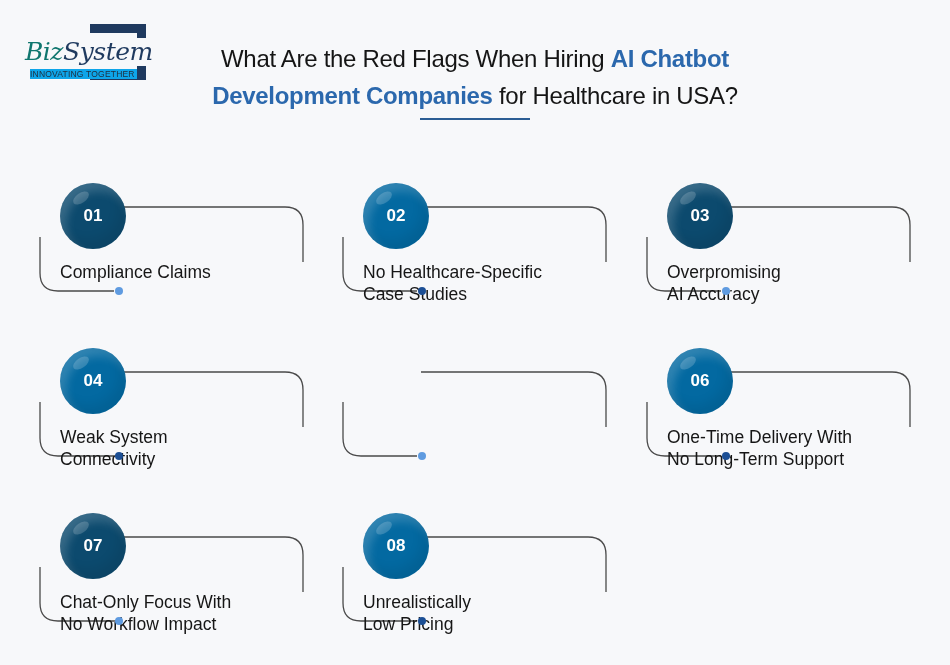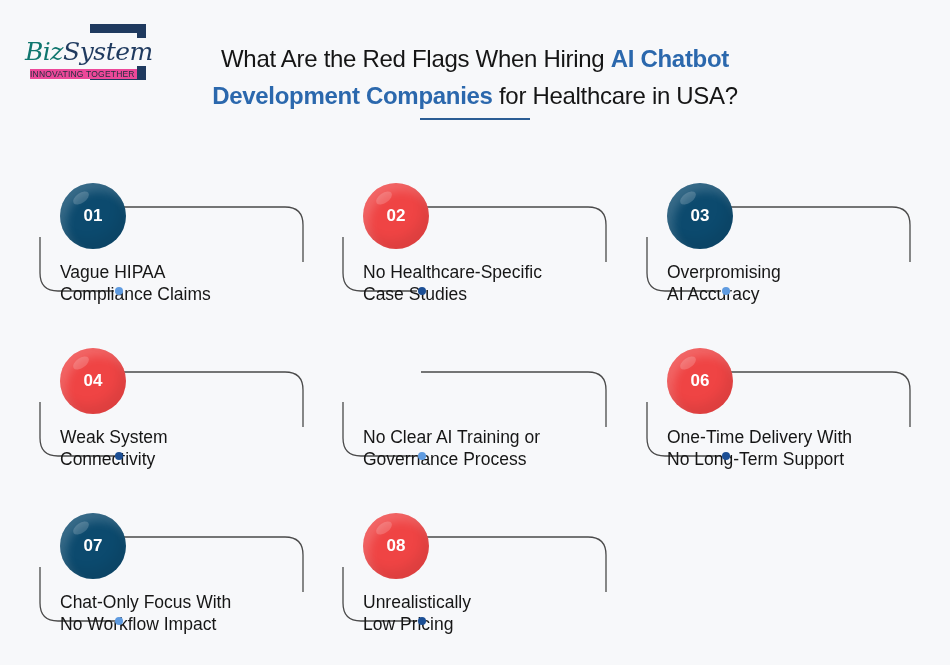--- a/index.html
+++ b/index.html
@@ -2,29 +2,29 @@
 <html><head>
 <meta charset="utf-8">
 <style>
   html, body { margin:0; padding:0; }
   body { width:950px; height:665px; background:#f7f8fa; position:relative; overflow:hidden; font-family:"Liberation Sans", "DejaVu Sans", sans-serif; }
   .logo { position:absolute; left:22px; top:24px; width:136px; height:58px; }
   .logo-box { position:absolute; left:68px; top:0; width:56px; height:56px; border:9px solid #1f3a5f; border-left-width:0; border-bottom-width:9px; box-sizing:border-box; background:transparent; }
   .logo-box::before { content:""; position:absolute; left:-2px; top:0; width:11px; height:9px; }
   .logo-word { position:absolute; left:3px; top:14px; font-family:"DejaVu Serif", "Liberation Serif", serif; font-style:italic; font-size:25px; color:#1f3a5f; letter-spacing:-0.5px; background:#f7f8fa; padding-right:2px; line-height:28px; }
   .logo-word .biz { color:#0f766e; }
-  .logo-tag { position:absolute; left:8px; top:45px; font-size:8.5px; color:#1f2d3d; letter-spacing:0.2px; background:#ec4899; padding-right:2px; white-space:nowrap; }
+  .logo-tag { position:absolute; left:8px; top:45px; font-size:8.5px; color:#1f2d3d; letter-spacing:0.2px; background:#0ea5e9; padding-right:2px; white-space:nowrap; }
   .title { position:absolute; left:180px; top:40px; width:590px; text-align:center; font-size:24px; line-height:37px; color:#151515; letter-spacing:-0.3px; }
   .title .hl { color:#2b68ad; font-weight:bold; }
   .title-rule { position:absolute; left:420px; top:118px; width:110px; height:2px; background:#2b5d94; }
   .card { position:absolute; width:300px; height:160px; }
   .card svg.brk { position:absolute; left:0; top:0; overflow:visible; }
   .circle { position:absolute; left:22px; top:12px; width:66px; height:66px; border-radius:50%; display:flex; align-items:center; justify-content:center; color:#fff; font-size:17px; font-weight:bold; box-shadow: inset -6px -8px 12px rgba(0,0,0,0.08), inset 6px 8px 10px rgba(255,255,255,0.18); }
   .circle.light { background:#0c4a6e; }
-  .circle.dark { background:#ef4444; }
+  .circle.dark { background:#0369a1; }
   .circle .shine { position:absolute; left:12px; top:10px; width:18px; height:10px; border-radius:50%; background:rgba(255,255,255,0.18); transform:rotate(-35deg); }
   .card-text { position:absolute; left:22px; top:90px; font-size:17.5px; line-height:22px; color:#161616; width:260px; }
   .dot { position:absolute; width:8px; height:8px; border-radius:50%; left:77px; top:146px; }
   .dot.light { background:#5f9be0; }
   .dot.dark { background:#1c4f95; }
 </style>
 </head>
 <body>
 
 <div class="logo">
@@ -40,21 +40,20 @@
     <div class="card" style="left: 38px; top: 171px;">
     <svg class="brk" width="300" height="160">
       <path d="M 80 36 L 247 36 Q 265 36 265 54 L 265 91" fill="none" stroke="#4a4a4a" stroke-width="1.3"></path>
       <path d="M 2 66 L 2 102 Q 2 120 20 120 L 76 120" fill="none" stroke="#4a4a4a" stroke-width="1.3"></path>
     </svg>
     <div class="circle light">
       <span class="shine"></span>
       <span>01</span>
     </div>
     <div class="card-text">
-      <div>Vague HIPAA</div>
       <div>Compliance Claims</div>
     </div>
     <div class="dot light" style="top:116px"></div>
   </div>
     <div class="card" style="left: 341px; top: 171px;">
     <svg class="brk" width="300" height="160">
       <path d="M 80 36 L 247 36 Q 265 36 265 54 L 265 91" fill="none" stroke="#4a4a4a" stroke-width="1.3"></path>
       <path d="M 2 66 L 2 102 Q 2 120 20 120 L 76 120" fill="none" stroke="#4a4a4a" stroke-width="1.3"></path>
     </svg>
     <div class="circle dark">
@@ -95,24 +94,20 @@
       <div>Weak System</div>
       <div>Connectivity</div>
     </div>
     <div class="dot dark" style="top:116px"></div>
   </div>
     <div class="card" style="left: 341px; top: 336px;">
     <svg class="brk" width="300" height="160">
       <path d="M 80 36 L 247 36 Q 265 36 265 54 L 265 91" fill="none" stroke="#4a4a4a" stroke-width="1.3"></path>
       <path d="M 2 66 L 2 102 Q 2 120 20 120 L 76 120" fill="none" stroke="#4a4a4a" stroke-width="1.3"></path>
     </svg>
-    <div class="card-text">
-      <div>No Clear AI Training or</div>
-      <div>Governance Process</div>
-    </div>
     <div class="dot light" style="top:116px"></div>
   </div>
     <div class="card" style="left: 645px; top: 336px;">
     <svg class="brk" width="300" height="160">
       <path d="M 80 36 L 247 36 Q 265 36 265 54 L 265 91" fill="none" stroke="#4a4a4a" stroke-width="1.3"></path>
       <path d="M 2 66 L 2 102 Q 2 120 20 120 L 76 120" fill="none" stroke="#4a4a4a" stroke-width="1.3"></path>
     </svg>
     <div class="circle dark">
       <span class="shine"></span>
       <span>06</span>

